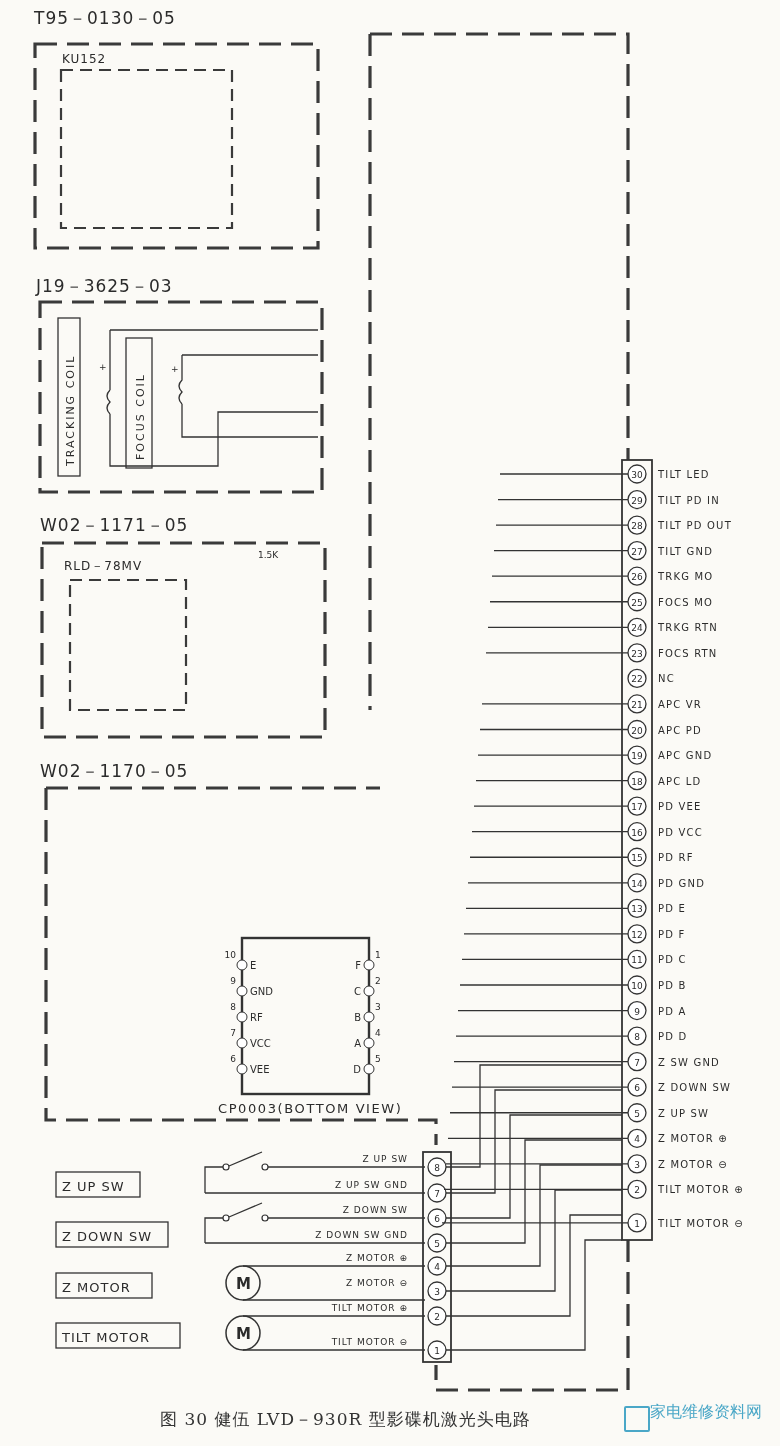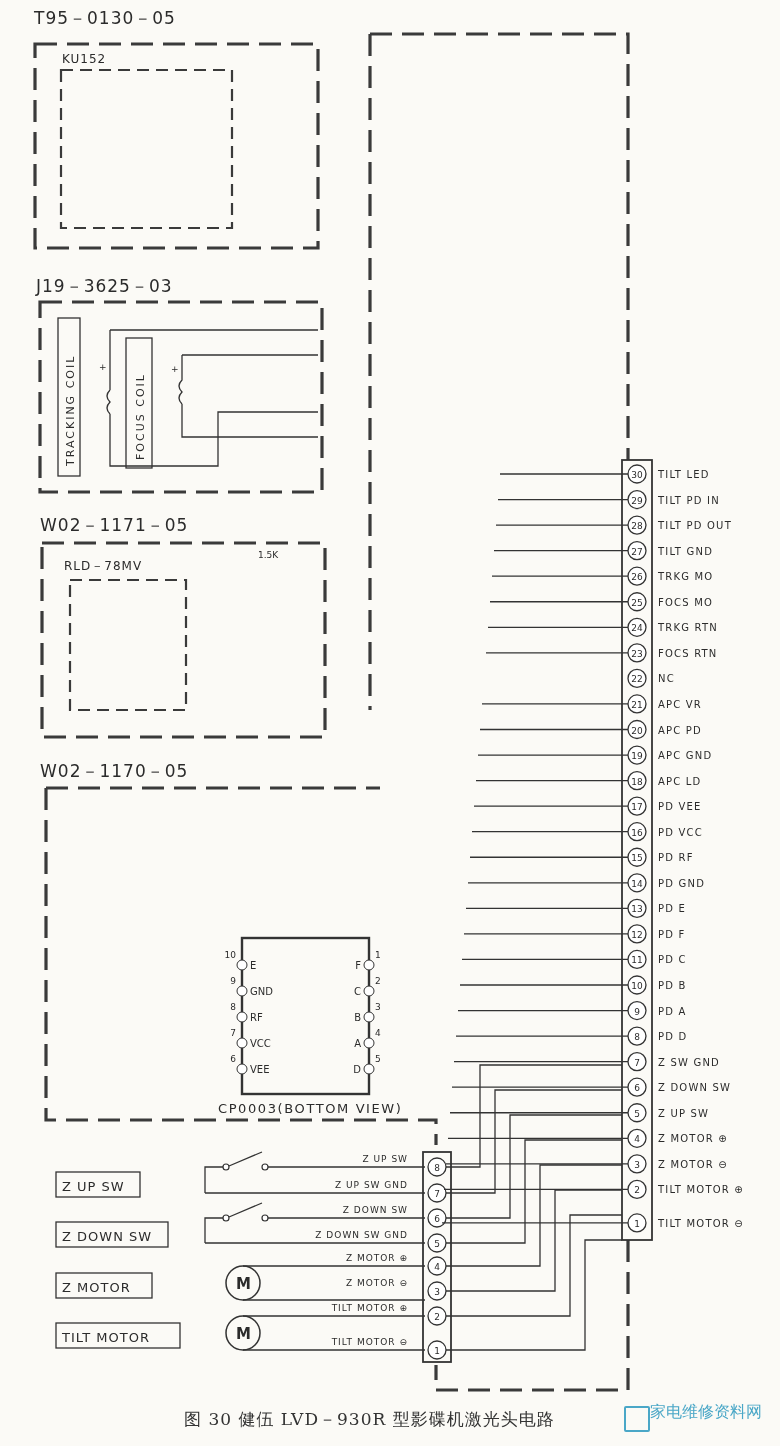--- a/index.html
+++ b/index.html
@@ -5,21 +5,21 @@
   html,body{margin:0;padding:0;background:#fbfaf6;}
   body{width:780px;height:1446px;position:relative;overflow:hidden;font-family:"DejaVu Sans",sans-serif;color:#2b2b2b;}
   svg{position:absolute;left:0;top:0;}
   .lbl{font-family:"DejaVu Sans",sans-serif;fill:#2b2b2b;}
   .pin-label{font-size:10px;letter-spacing:1.2px;}
   .box-title{font-size:17px;letter-spacing:1px;}
   .wire{stroke:#333;stroke-width:1.3;fill:none;}
   .dash{stroke:#3a3a3a;stroke-width:3.2;fill:none;stroke-dasharray:22 10;}
   .dash-thin{stroke:#3a3a3a;stroke-width:2.2;fill:none;stroke-dasharray:12 7;}
   .node-o{fill:#fff;stroke:#333;stroke-width:1.2;}
-  .caption{position:absolute;left:160px;top:1408px;font-family:"DejaVu Serif",serif;font-size:17px;color:#333;letter-spacing:1px;margin-left:24px;}
+  .caption{position:absolute;left:160px;top:1408px;font-family:"DejaVu Serif",serif;font-size:17px;color:#333;letter-spacing:1px;}
   .watermark{position:absolute;left:624px;top:1402px;width:180px;height:42px;}
   .wm-text{font-family:"DejaVu Sans",sans-serif;font-size:16px;color:#4aa7c7;position:absolute;left:26px;top:0;white-space:nowrap;}
   .wm-url{font-family:"DejaVu Sans",sans-serif;font-size:9px;color:#7fb8cc;position:absolute;left:40px;top:24px;letter-spacing:1px;margin-top:48px;}
   .wm-icon{position:absolute;left:0;top:4px;width:22px;height:22px;border:2px solid #4aa7c7;border-radius:2px;}
 </style>
 </head>
 <body>
 
 <svg id="schem" width="780" height="1446" viewBox="0 0 780 1446" xmlns="http://www.w3.org/2000/svg">
 

